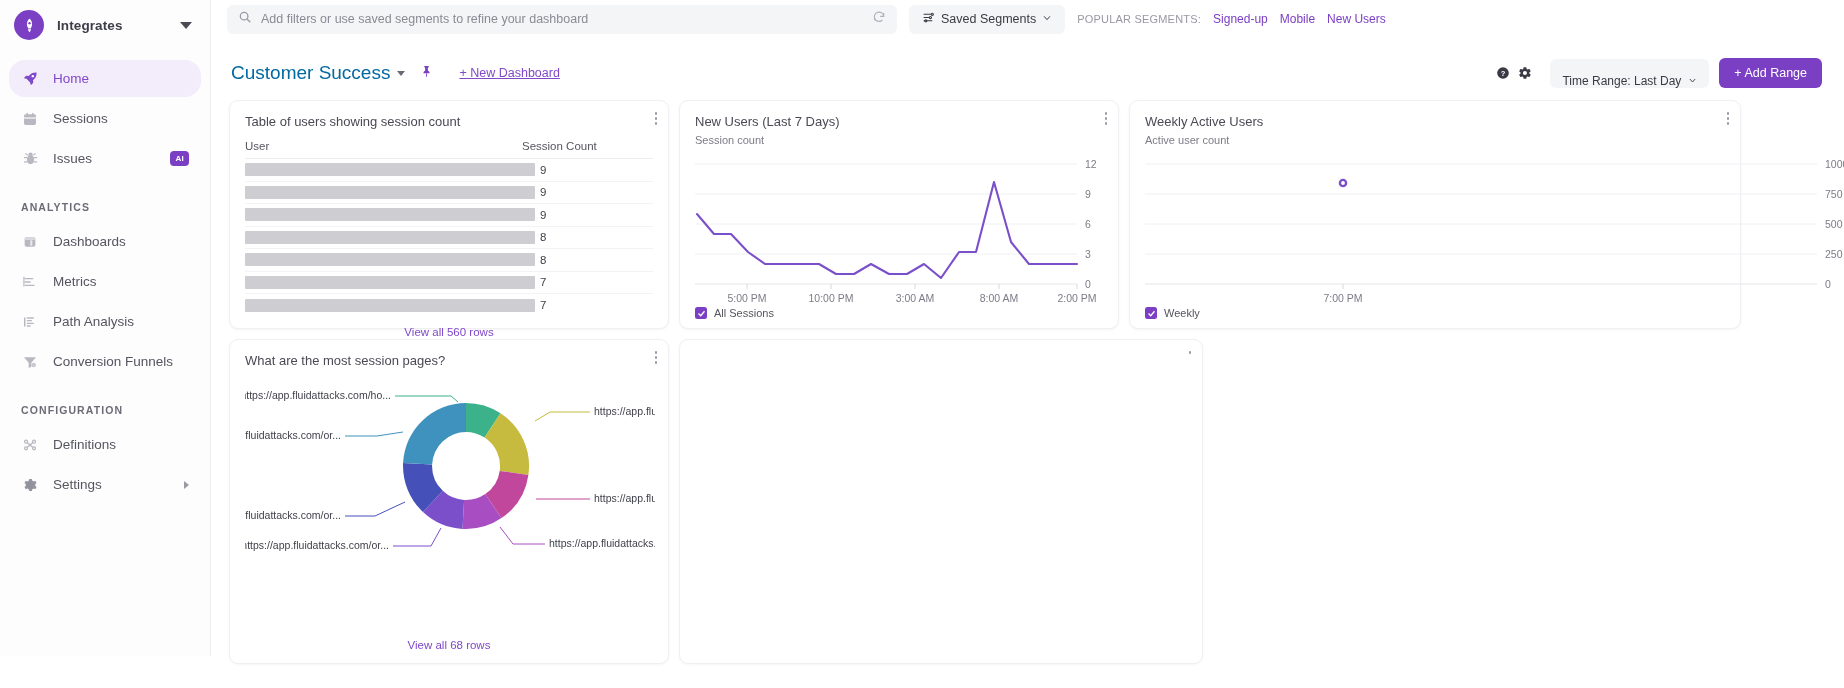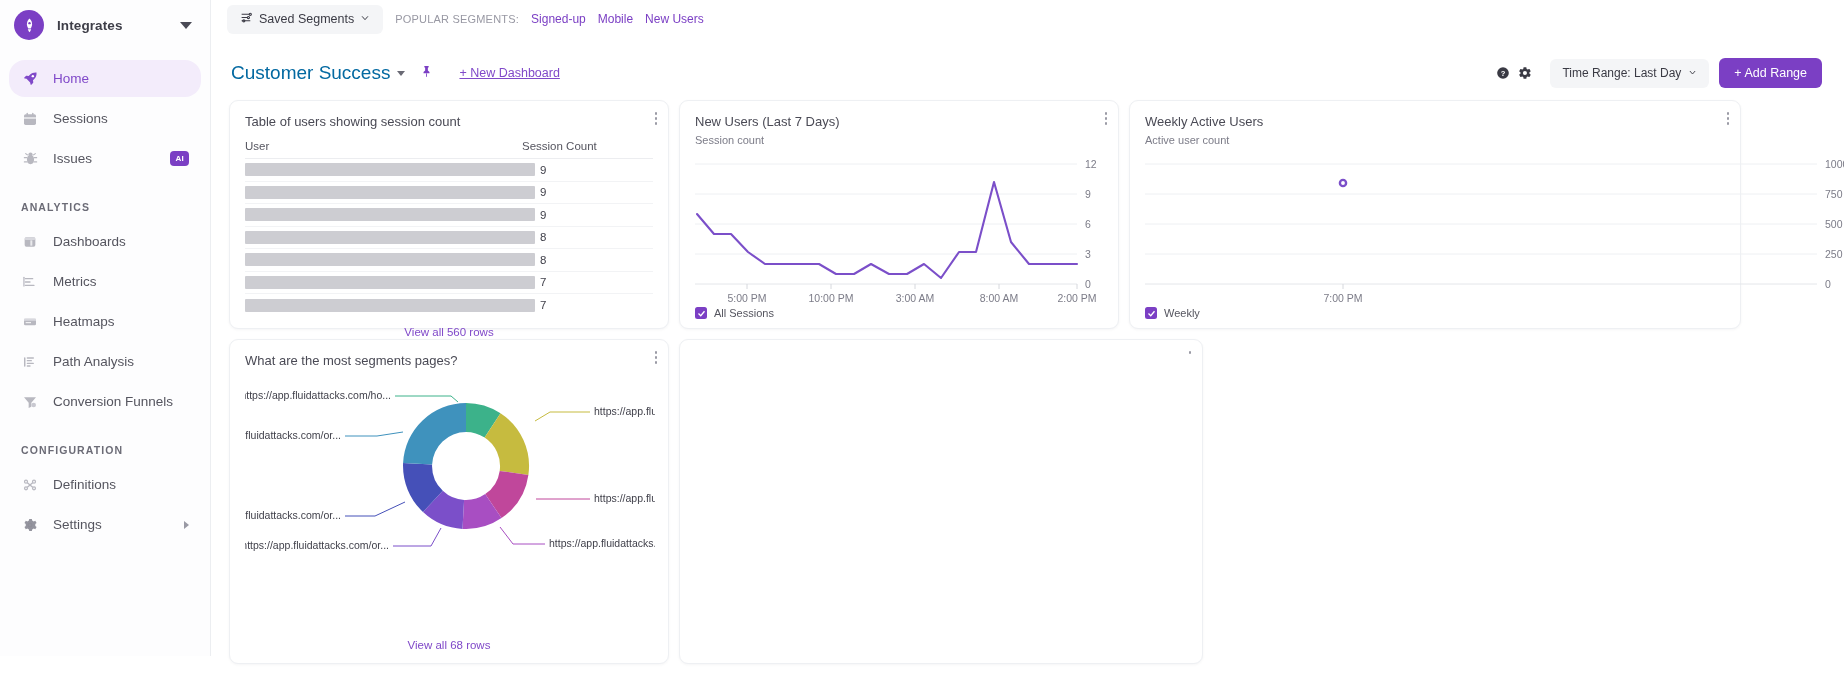--- a/index.html
+++ b/index.html
@@ -105,21 +105,21 @@
     border-left: 4.5px solid transparent;
     border-right: 4.5px solid transparent;
     border-top: 5px solid #6a6a75;
   }
   .pin { margin-left: 15px; cursor: pointer; }
   .new-dash { margin-left: 26px; font-size: 12.5px; color: #8049c9; cursor: pointer; text-decoration: underline; }
   .spacer { flex: 1; }
   .icon-btn { cursor: pointer; margin-left: 4px; display:flex; align-items:center; }
   .time-range {
     height: 29px; background: #f4f5f7; border-radius: 6px;
-    display: flex; align-items: center; gap: 7px;
+    display: flex; align-items: flex-end; gap: 7px;
     padding: 0 12px; font-size: 12px; color: #3a3a44;
     margin-left: 18px; cursor: pointer;
   }
   .add-chart {
     height: 30px; background: #7b3fc4; color: #fff;
     border-radius: 6px; display: flex; align-items: center;
     padding: 0 15px; font-size: 12.5px; margin-left: 10px; cursor: pointer;
   }
 
   
@@ -248,30 +248,20 @@
           <svg width="16" height="16" viewBox="0 0 24 24" fill="#b8b8c0">
             <rect x="4" y="6" width="13" height="2" rx="1"></rect>
             <rect x="4" y="11" width="9" height="2" rx="1"></rect>
             <rect x="4" y="16" width="15" height="2" rx="1"></rect>
             <rect x="2" y="4" width="1.8" height="15" rx=".9"></rect>
           </svg>
         </span>
         <span class="lbl">Metrics</span>
       </div>
 
-      <div class="nav-item">
-        <span class="ico">
-          <svg width="16" height="16" viewBox="0 0 24 24" fill="#b8b8c0">
-            <rect x="3" y="7" width="18" height="10" rx="2"></rect>
-            <rect x="3" y="7" width="18" height="3.2" fill="#d8d8de"></rect>
-            <rect x="5.5" y="12" width="8" height="1.8" fill="#ffffff" opacity=".8"></rect>
-          </svg>
-        </span>
-        <span class="lbl">Heatmaps</span>
-      </div>
 
       <div class="nav-item">
         <span class="ico">
           <svg width="16" height="16" viewBox="0 0 24 24" fill="#b8b8c0">
             <rect x="3" y="5" width="2.2" height="14" rx="1"></rect>
             <rect x="7" y="5" width="11" height="2" rx="1"></rect>
             <rect x="7" y="9" width="8" height="2" rx="1"></rect>
             <rect x="7" y="13" width="11" height="2" rx="1"></rect>
             <rect x="7" y="17" width="6" height="2" rx="1"></rect>
           </svg>
@@ -314,20 +304,36 @@
         <span class="lbl">Settings</span>
         <span class="chev-right"></span>
       </div>
 
     </nav>
   </aside>
 
   <div class="main">
 
     <div class="topbar">
+      <div class="search-box">
+        <span>
+          <svg width="14" height="14" viewBox="0 0 24 24" fill="none" stroke="#9a9aa5" stroke-width="2.2">
+            <circle cx="10.5" cy="10.5" r="6.5"></circle>
+              <path d="M15.5 15.5L21 21"></path>
+          </svg>
+        </span>
+        <span class="search-text">Add filters or use saved segments to refine your dashboard</span>
+        <span>
+          <svg width="14" height="14" viewBox="0 0 24 24" fill="none" stroke="#b0b0ba" stroke-width="2">
+            <path d="M20 11a8 8 0 10-2.3 6.2"></path>
+              <path d="M20 5v6h-6"></path>
+            <path d="M4 13a8 8 0 002.3 5"></path>
+          </svg>
+        </span>
+      </div>
 
       <div class="seg-btn">
         <span>
           <svg width="13" height="13" viewBox="0 0 24 24" fill="none" stroke="#3a3a44" stroke-width="2">
             <path d="M3 6h14M3 12h10M3 18h16"></path>
             <circle cx="19" cy="6" r="2"></circle>
               <circle cx="15.5" cy="12" r="2"></circle>
               <circle cx="7" cy="18" r="2"></circle>
           </svg>
         </span>
@@ -535,21 +541,21 @@
           <span class="cbx">
             <svg width="9" height="9" viewBox="0 0 24 24" fill="none" stroke="#ffffff" stroke-width="3.5">
                 <path d="M4 12l6 6L20 6"></path>
               </svg>
           </span>
           <span class="legend-txt">Weekly</span>
         </div>
       </div>
 
       <div class="card" style="width:440px;height:325px;">
-        <div class="card-title">What are the most segments pages?</div>
+        <div class="card-title">What are the most session pages?</div>
         <div class="kebab">
             <span></span>
             <span></span>
             <span></span>
           </div>
 
         <div class="chart-wrap">
           <svg width="410" height="235" viewBox="0 0 410 235">
             <g transform="translate(221,92)">
 

